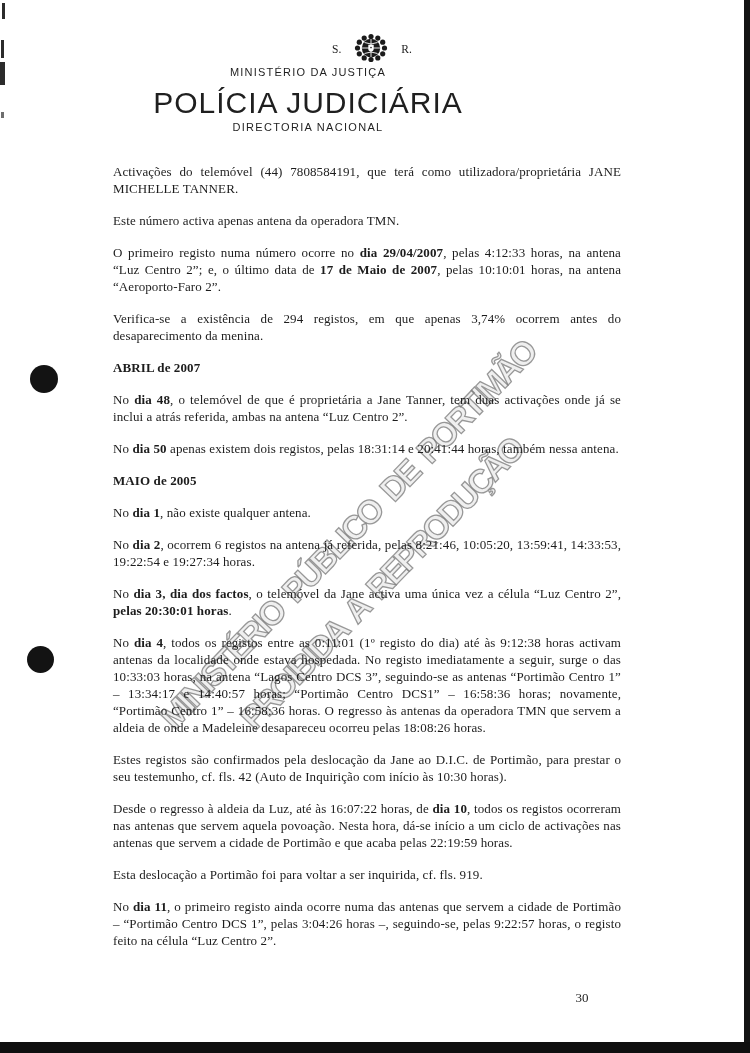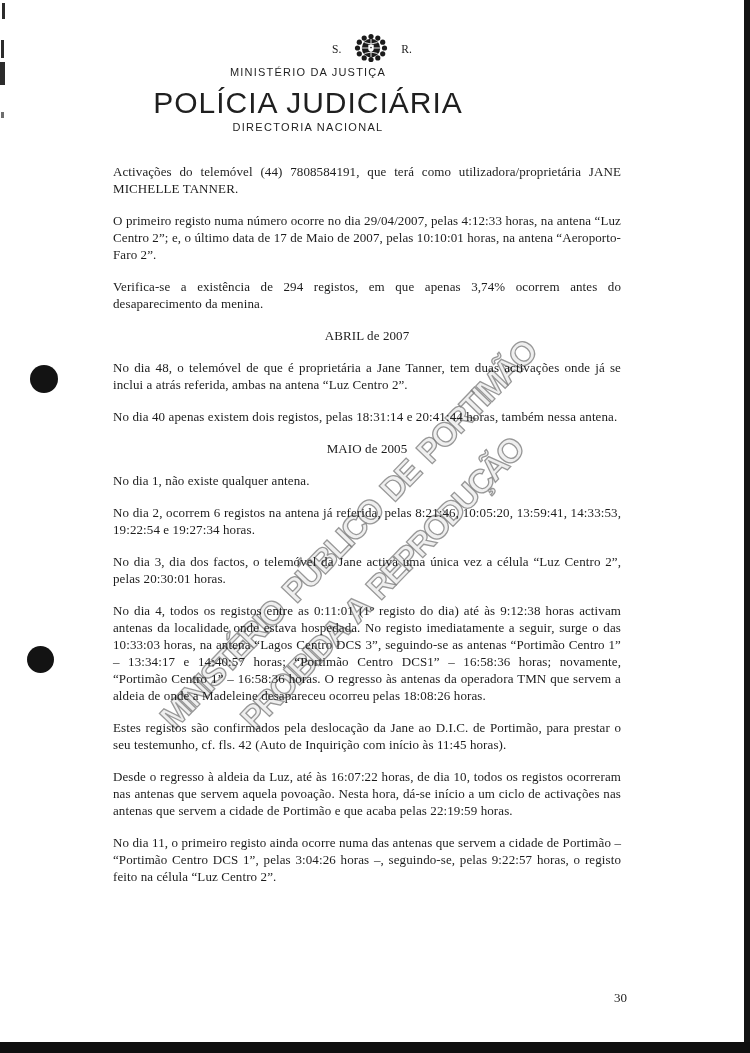--- a/index.html
+++ b/index.html
@@ -54,26 +54,26 @@
   .wm1 { left:48px;  top:516px; width:600px; transform:rotate(-46deg); }
   .wm2 { left:162px; top:565px; width:440px; transform:rotate(-46deg); }
 
   
   .doc-body { position:absolute; left:113px; top:163px; width:524px; }
   .doc-body p {
     margin:0 16px 15px 0;
     font-size:13px; line-height:17px;
     text-align:justify; letter-spacing:0.1px;
   }
-  .doc-body p.heading { text-align:center; font-weight:bold; }
-  .b { font-weight:normal; }
+  .doc-body p.heading { text-align:left; font-weight:bold; }
+  .b { font-weight:bold; }
 
   .page-number {
     position:absolute; top:990px; left:537px; width:90px;
-    text-align:right; font-size:13px; color:#222;
+    text-align:center; font-size:13px; color:#222;
   }
 </style>
 </head>
 <body>
 
 <div class="page">
 
   <div class="edge-right"></div>
   <div class="edge-bottom"></div>
   <div class="dash dash1"></div>
@@ -112,30 +112,32 @@
   </div>
   <div class="ministry">MINISTÉRIO DA JUSTIÇA</div>
   <div class="pj-title">POLÍCIA JUDICIÁRIA</div>
   <div class="subtitle">DIRECTORIA NACIONAL</div>
 
   <div class="wm wm1">MINISTÉRIO PÚBLICO DE PORTIMÃO</div>
   <div class="wm wm2">PROIBIDA A REPRODUÇÃO</div>
 
   <div class="doc-body">
       <p><span>Activações do telemóvel (44) 7808584191, que terá como utilizadora/proprietária JANE MICHELLE TANNER.</span></p>
+      <p><span>Este número activa apenas antena da operadora TMN.</span></p>
       <p><span>O primeiro registo numa número ocorre no </span><span class="b">dia 29/04/2007</span><span>, pelas 4:12:33 horas, na antena “Luz Centro 2”; e, o último data de </span><span class="b">17 de Maio de 2007</span><span>, pelas 10:10:01 horas, na antena “Aeroporto-Faro 2”.</span></p>
       <p><span>Verifica-se a existência de 294 registos, em que apenas 3,74% ocorrem antes do desaparecimento da menina.</span></p>
       <p class="heading"><span class="b">ABRIL de 2007</span></p>
       <p><span>No </span><span class="b">dia 48</span><span>, o telemóvel de que é proprietária a Jane Tanner, tem duas activações onde já se inclui a atrás referida, ambas na antena “Luz Centro 2”.</span></p>
-      <p><span>No </span><span class="b">dia 40</span><span> apenas existem dois registos, pelas 18:31:14 e 20:41:44 horas, também nessa antena.</span></p>
+      <p><span>No </span><span class="b">dia 50</span><span> apenas existem dois registos, pelas 18:31:14 e 20:41:44 horas, também nessa antena.</span></p>
       <p class="heading"><span class="b">MAIO de 2005</span></p>
       <p><span>No </span><span class="b">dia 1</span><span>, não existe qualquer antena.</span></p>
       <p><span>No </span><span class="b">dia 2</span><span>, ocorrem 6 registos na antena já referida, pelas 8:21:46, 10:05:20, 13:59:41, 14:33:53, 19:22:54 e 19:27:34 horas.</span></p>
       <p><span>No </span><span class="b">dia 3, dia dos factos</span><span>, o telemóvel da Jane activa uma única vez a célula “Luz Centro 2”, </span><span class="b">pelas 20:30:01 horas</span><span>.</span></p>
       <p><span>No </span><span class="b">dia 4</span><span>, todos os registos entre as 0:11:01 (1º registo do dia) até às 9:12:38 horas activam antenas da localidade onde estava hospedada. No registo imediatamente a seguir, surge o das 10:33:03 horas, na antena “Lagos Centro DCS 3”, seguindo-se as antenas “Portimão Centro 1” – 13:34:17 e 14:40:57 horas; “Portimão Centro DCS1” – 16:58:36 horas; novamente, “Portimão Centro 1” – 16:58:36 horas. O regresso às antenas da operadora TMN que servem a aldeia de onde a Madeleine desapareceu ocorreu pelas 18:08:26 horas.</span></p>
-      <p><span>Estes registos são confirmados pela deslocação da Jane ao D.I.C. de Portimão, para prestar o seu testemunho, cf. fls. 42 (Auto de Inquirição com início às 11:45 horas).</span></p>
+      <p><span>Estes registos são confirmados pela deslocação da Jane ao D.I.C. de Portimão, para prestar o seu testemunho, cf. fls. 42 (Auto de Inquirição com início às 10:30 horas).</span></p>
       <p><span>Desde o regresso à aldeia da Luz, até às 16:07:22 horas, de </span><span class="b">dia 10</span><span>, todos os registos ocorreram nas antenas que servem aquela povoação. Nesta hora, dá-se início a um ciclo de activações nas antenas que servem a cidade de Portimão e que acaba pelas 22:19:59 horas.</span></p>
+      <p><span>Esta deslocação a Portimão foi para voltar a ser inquirida, cf. fls. 919.</span></p>
       <p><span>No </span><span class="b">dia 11</span><span>, o primeiro registo ainda ocorre numa das antenas que servem a cidade de Portimão – “Portimão Centro DCS 1”, pelas 3:04:26 horas –, seguindo-se, pelas 9:22:57 horas, o registo feito na célula “Luz Centro 2”.</span></p>
     </div>
 
   <div class="page-number">30</div>
 
 </div>
 
 </body></html>

